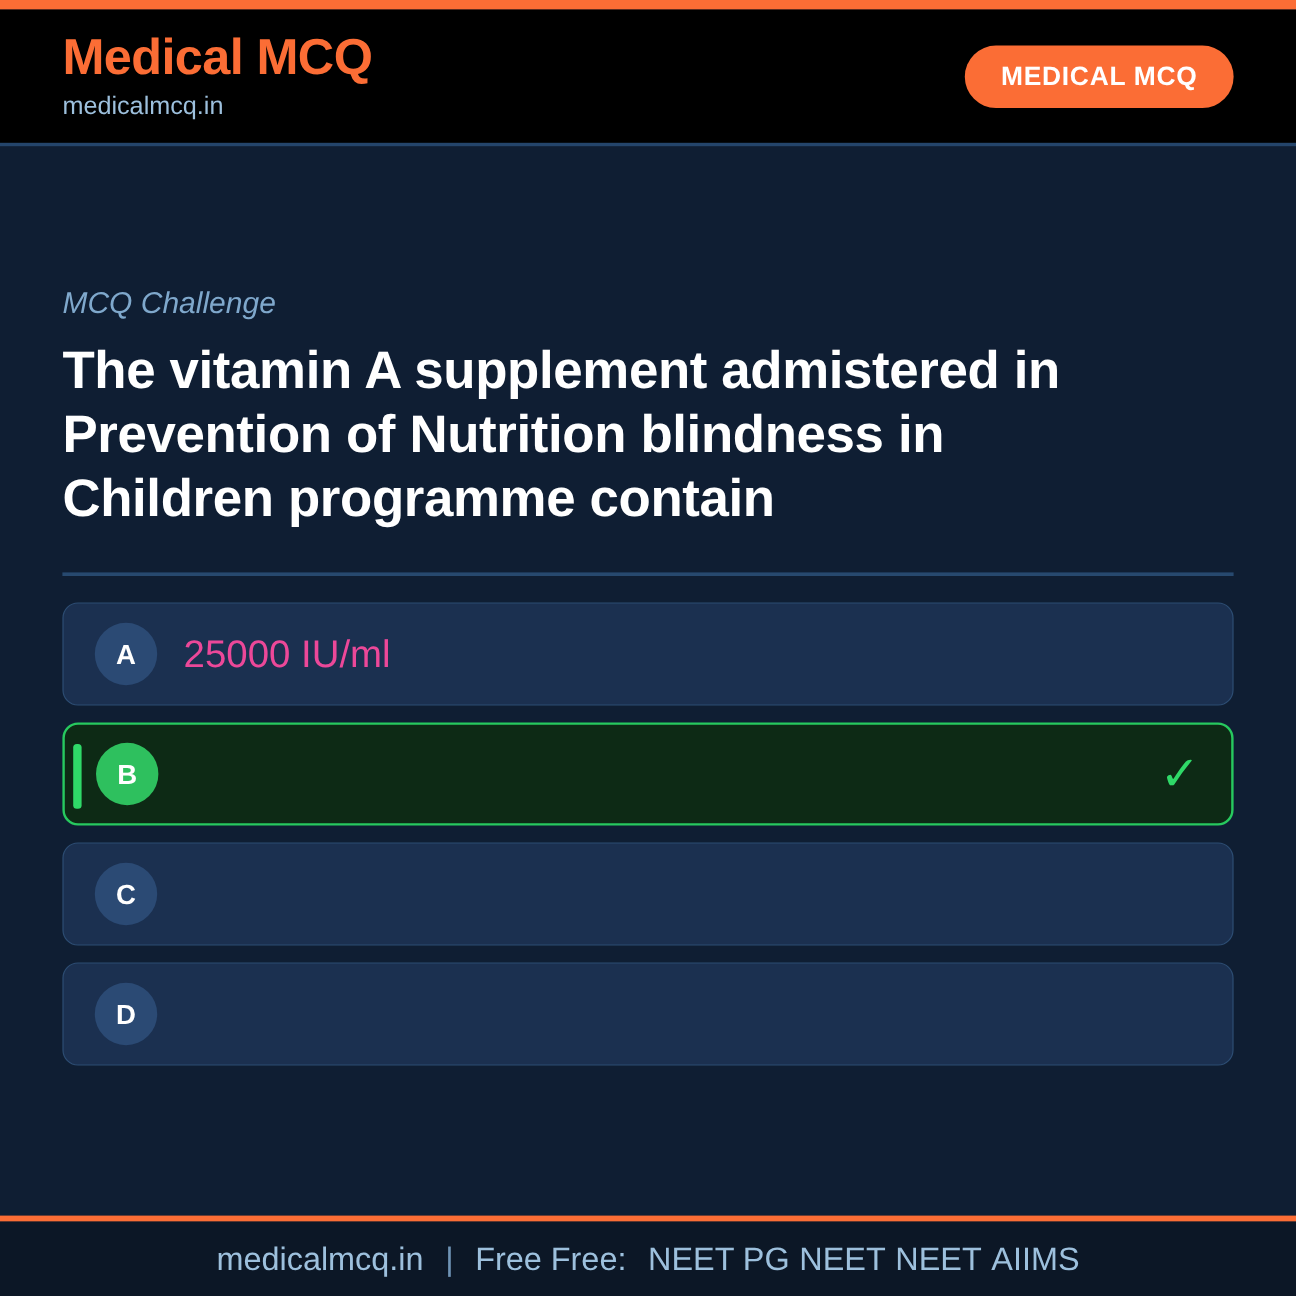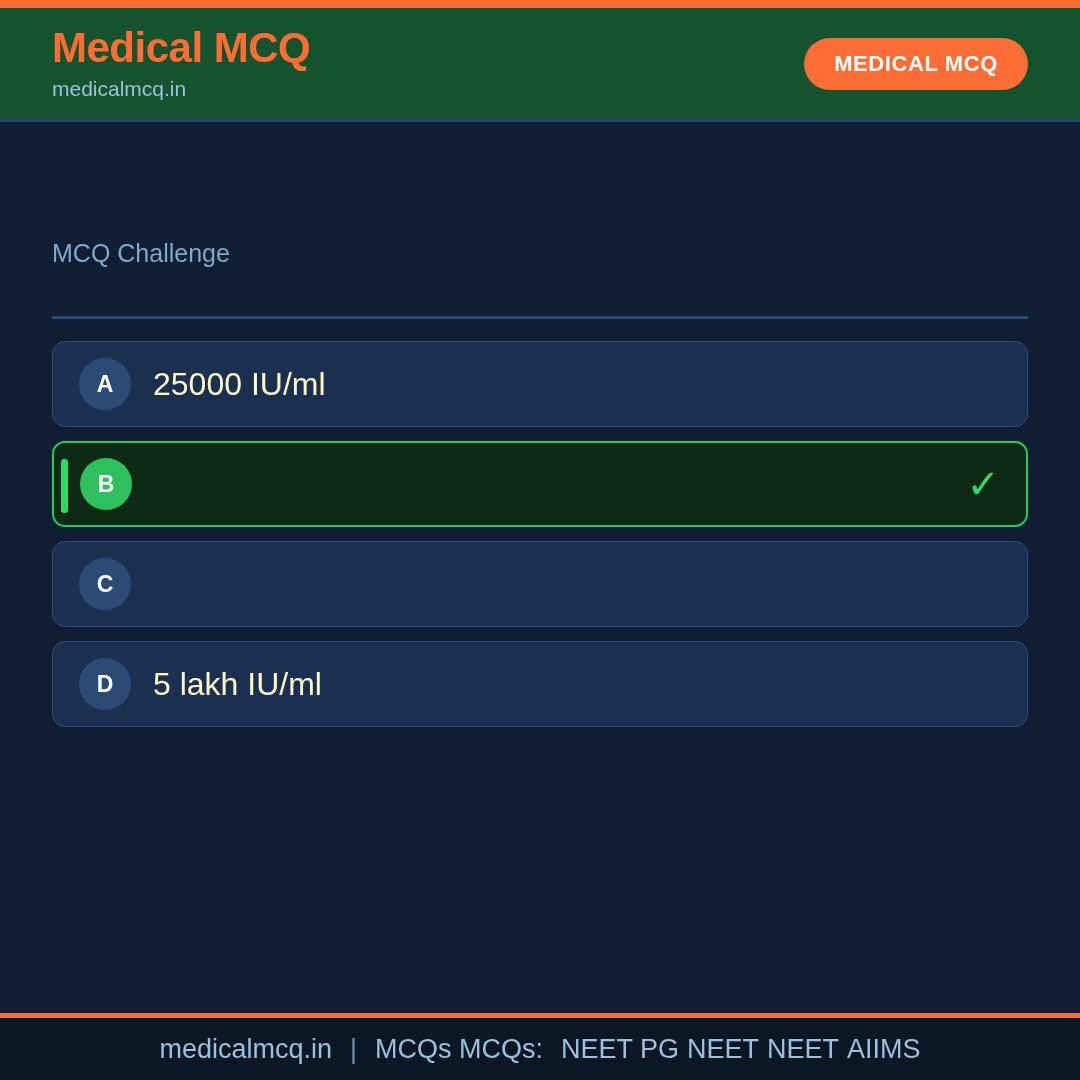--- a/index.html
+++ b/index.html
@@ -22,21 +22,21 @@
   .top-accent {
     height:8px; width:100%;
     background:#fb6d35;
     flex:0 0 auto;
   }
 
   
   .header {
     flex:0 0 auto;
     height:114px;
-    background:#14532d;
+    background:#000000;
     border-bottom:3px solid #24456b;
     display:flex; align-items:center;
     justify-content:space-between;
     padding:0 52px;
   }
   .brand-block { display:flex; flex-direction:column; justify-content:center; }
   .brand-title {
     font-size:42px; font-weight:bold;
     color:#fb6d35; line-height:1.08;
     letter-spacing:-0.5px;
@@ -57,21 +57,21 @@
   
   .main {
     flex:1 1 auto;
     padding:116px 52px 0 52px;
     display:flex; flex-direction:column;
     min-height:0;
   }
 
   .eyebrow {
     font-size:25px; color:#7fa8cc;
-    margin-bottom:14px; line-height:1.2;
+    margin-bottom:14px; line-height:1.2;font-style:italic;
   }
 
   .question {
     font-size:44px; font-weight:bold;
     color:#ffffff; line-height:1.22;
     letter-spacing:-0.3px;
     max-width:900px;
   }
 
   .divider {
@@ -110,21 +110,21 @@
     background:#2b4straight;
     background:#2b4a74;
     color:#ffffff;
     font-size:23px; font-weight:bold;
     display:flex; align-items:center; justify-content:center;
     margin-right:22px;
   }
   .option.correct .badge { background:#2ec05e; }
 
   .opt-text {
-    font-size:32px; color:#fef9c3;
+    font-size:32px; color:#ec4899;
     line-height:1.2;
   }
   .option.correct .opt-text { color:#ffffff; }
 
   .check {
     margin-left:auto;
     color:#2fd968; font-size:40px;
     line-height:1;
     display:none;
   }
@@ -158,20 +158,21 @@
   <div class="header">
     <div class="brand-block">
       <div class="brand-title">Medical MCQ</div>
       <div class="brand-sub">medicalmcq.in</div>
     </div>
     <div class="brand-badge">MEDICAL MCQ</div>
   </div>
 
   <div class="main">
     <div class="eyebrow">MCQ Challenge</div>
+    <div class="question">The vitamin A supplement admistered in Prevention of Nutrition blindness in Children programme contain</div>
     <div class="divider"></div>
 
     <div class="options">
 
       <div class="option">
 
         <div class="badge">A</div>
         <div class="opt-text">25000 IU/ml</div>
 
       </div>
@@ -184,33 +185,32 @@
 
       <div class="option">
 
         <div class="badge">C</div>
 
       </div>
 
       <div class="option">
 
         <div class="badge">D</div>
-        <div class="opt-text">5 lakh IU/ml</div>
 
       </div>
 
     </div>
   </div>
 
   <div class="footer-accent"></div>
   <div class="footer">
     <div class="footer-inner">
       <span class="footer-site">medicalmcq.in</span>
       <span class="footer-sep">|</span>
-      <span>MCQs MCQs:</span>
+      <span>Free Free:</span>
       <span class="footer-exams">
         <span>NEET PG</span>
         <span>NEET</span>
         <span>NEET</span>
         <span>AIIMS</span>
       </span>
     </div>
   </div>
 
 </div>

